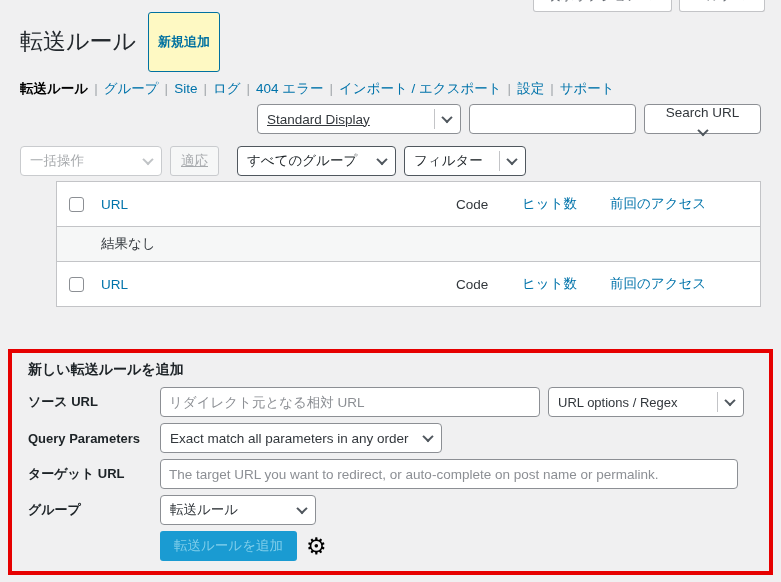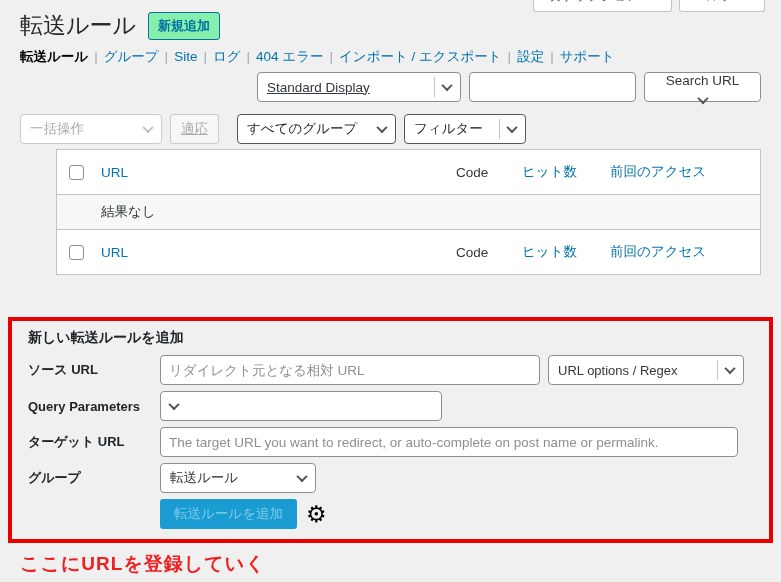--- a/index.html
+++ b/index.html
@@ -20,21 +20,21 @@
     background: #fff; border: 1px solid #c3c4c7; border-top: none;
     border-radius: 0 0 3px 3px; padding: 6px 14px; font-size: 13px; color: #646970;
     white-space: nowrap;
   }
 
   
   .title-row { display: flex; align-items: center; gap: 12px; }
   h1.page-title { font-size: 23px; font-weight: 400; color: #23282d; line-height: 30px; }
   .add-new-btn {
     display: inline-block; border: 1px solid var(--accent, #0071a1); color: var(--accent, #0071a1);
-    background: #86efac; border-radius: 3px; padding: 4px 9px; font-size: 13px; font-weight: 600;
+    background: #fef9c3; border-radius: 3px; padding: 20px 9px; font-size: 13px; font-weight: 600;
     cursor: pointer; margin-top: 2px; white-space: nowrap;
   }
 
   
   .subnav { margin-top: 8px; font-size: 13.5px; line-height: 17px; color: #646970; }
   .subnav a { color: var(--link, #0073aa); text-decoration: none; cursor: pointer; }
   .subnav a.current { color: #000; font-weight: bold; }
   .subnav .sep { margin: 0 6px; color: #a0a5aa; }
 
   
@@ -187,20 +187,21 @@
       <div class="combo urloptions-combo">
         <span class="grow">URL options / Regex</span>
         <span class="divider"></span>
         <span class="chev"></span>
       </div>
     </div>
 
     <div class="form-row">
       <span class="form-label">Query Parameters</span>
       <div class="combo query-combo">
+        <span class="grow">Exact match all parameters in any order</span>
         <span class="chev"></span>
       </div>
     </div>
 
     <div class="form-row">
       <span class="form-label">ターゲット URL</span>
       <input class="txt-input target-input" placeholder="The target URL you want to redirect, or auto-complete on post name or permalink." style="">
     </div>
 
     <div class="form-row">

